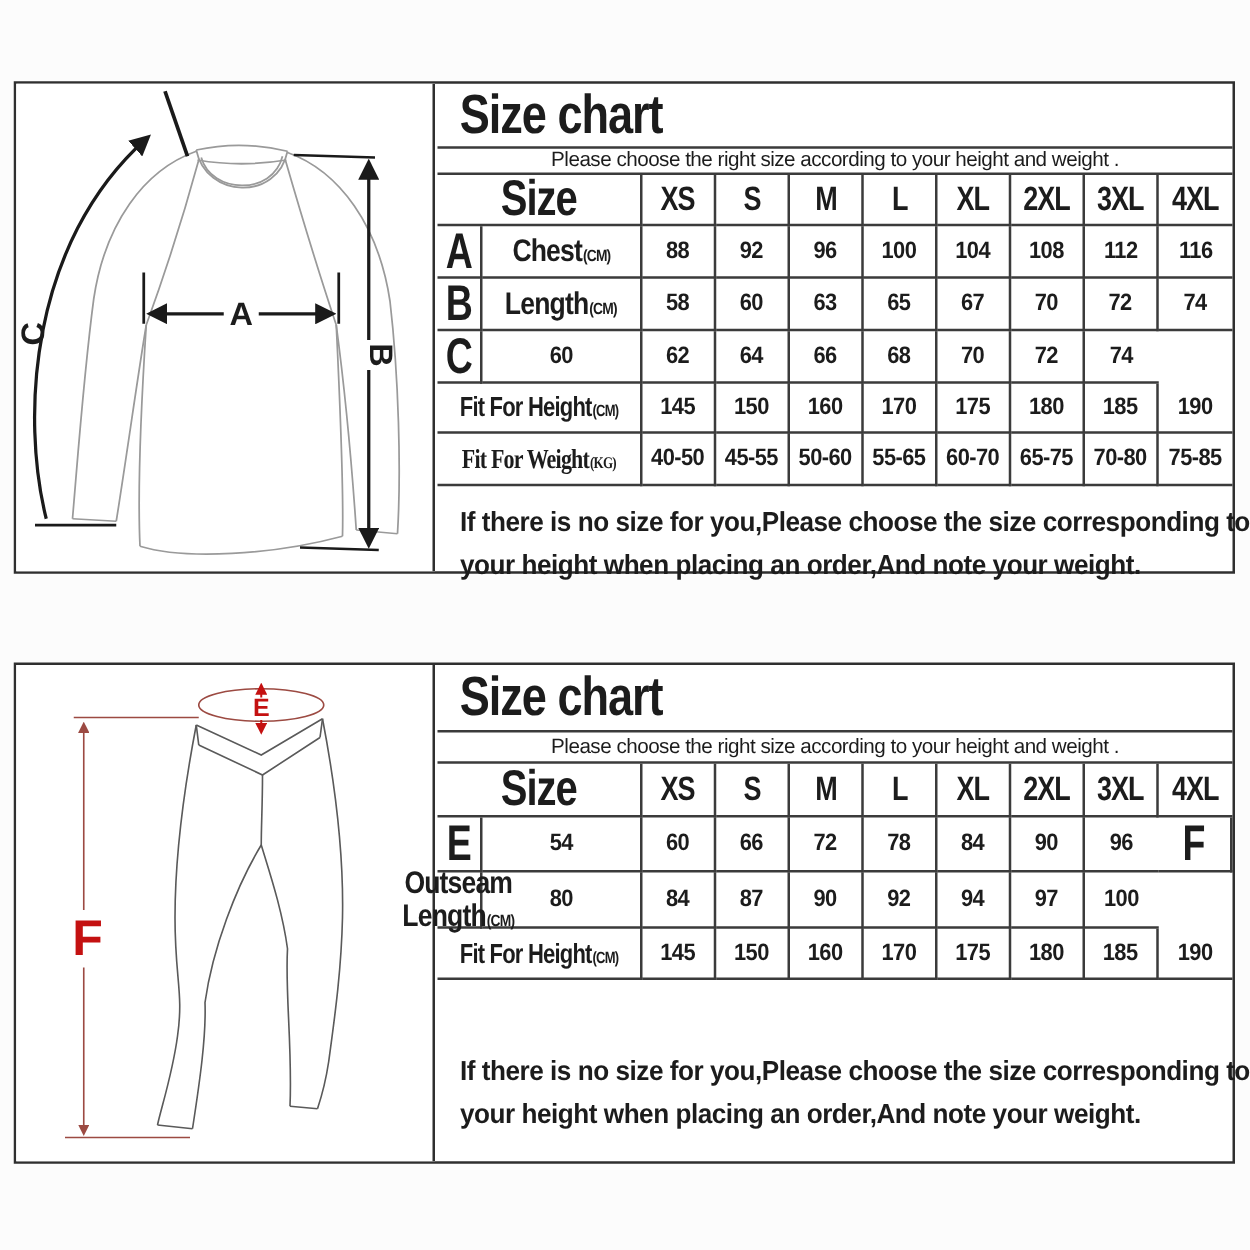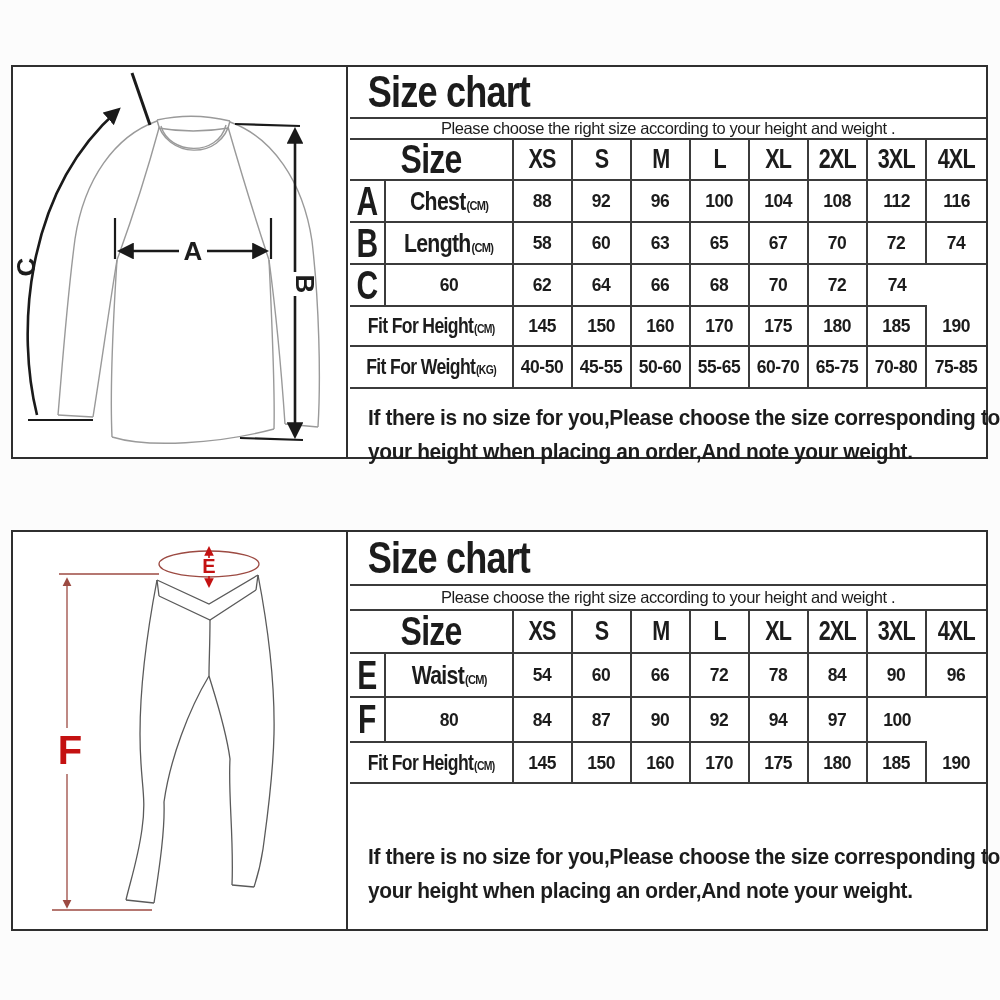--- a/index.html
+++ b/index.html
@@ -236,21 +236,21 @@
           </div>
           <div class="cell val">
             <span class="sq">180</span>
           </div>
           <div class="cell val">
             <span class="sq">185</span>
           </div>
           <div class="cell val lastcol">
             <span class="sq">190</span>
           </div>
-          <div class="cell label wide" style="grid-column: span 2;">
+          <div class="cell label wide" style="grid-column: span 2; font-family: Liberation Serif, serif;">
             <span class="lbwrap"><span>Fit For Weight</span><span class="unit">(KG)</span></span>
           </div>
           <div class="cell val">
             <span class="sq">40-50</span>
           </div>
           <div class="cell val">
             <span class="sq">45-55</span>
           </div>
           <div class="cell val">
             <span class="sq">50-60</span>
@@ -344,23 +344,20 @@
           </div>
           <div class="cell head opt">
             <span class="sq">3XL</span>
           </div>
           <div class="cell head opt lastcol">
             <span class="sq">4XL</span>
           </div>
           <div class="cell letter">
             <span class="sq">E</span>
           </div>
-          <div class="cell label">
-            <span class="lbwrap"><span>Waist</span><span class="unit">(CM)</span></span>
-          </div>
           <div class="cell val">
             <span class="sq">54</span>
           </div>
           <div class="cell val">
             <span class="sq">60</span>
           </div>
           <div class="cell val">
             <span class="sq">66</span>
           </div>
           <div class="cell val">
@@ -373,20 +370,23 @@
             <span class="sq">84</span>
           </div>
           <div class="cell val">
             <span class="sq">90</span>
           </div>
           <div class="cell val lastcol">
             <span class="sq">96</span>
           </div>
           <div class="cell letter">
             <span class="sq">F</span>
+          </div>
+          <div class="cell label">
+            <span class="lbwrap"><span>Outseam Length</span><span class="unit">(CM)</span></span>
           </div>
           <div class="cell val">
             <span class="sq">80</span>
           </div>
           <div class="cell val">
             <span class="sq">84</span>
           </div>
           <div class="cell val">
             <span class="sq">87</span>
           </div>

